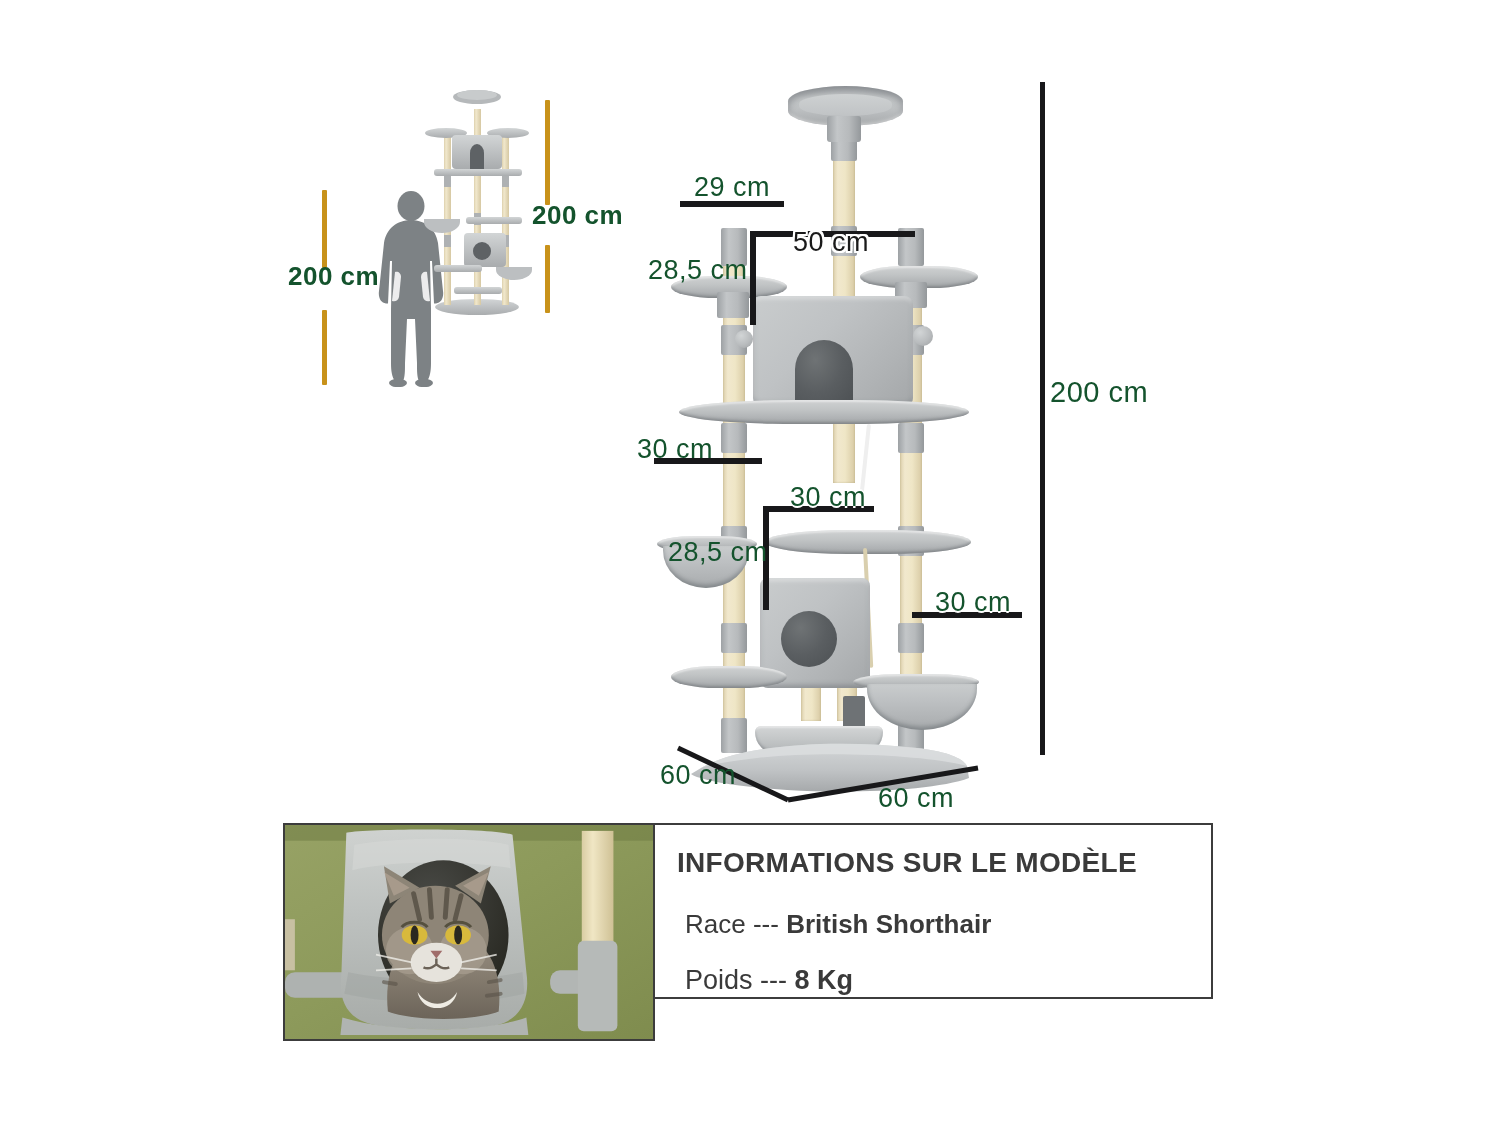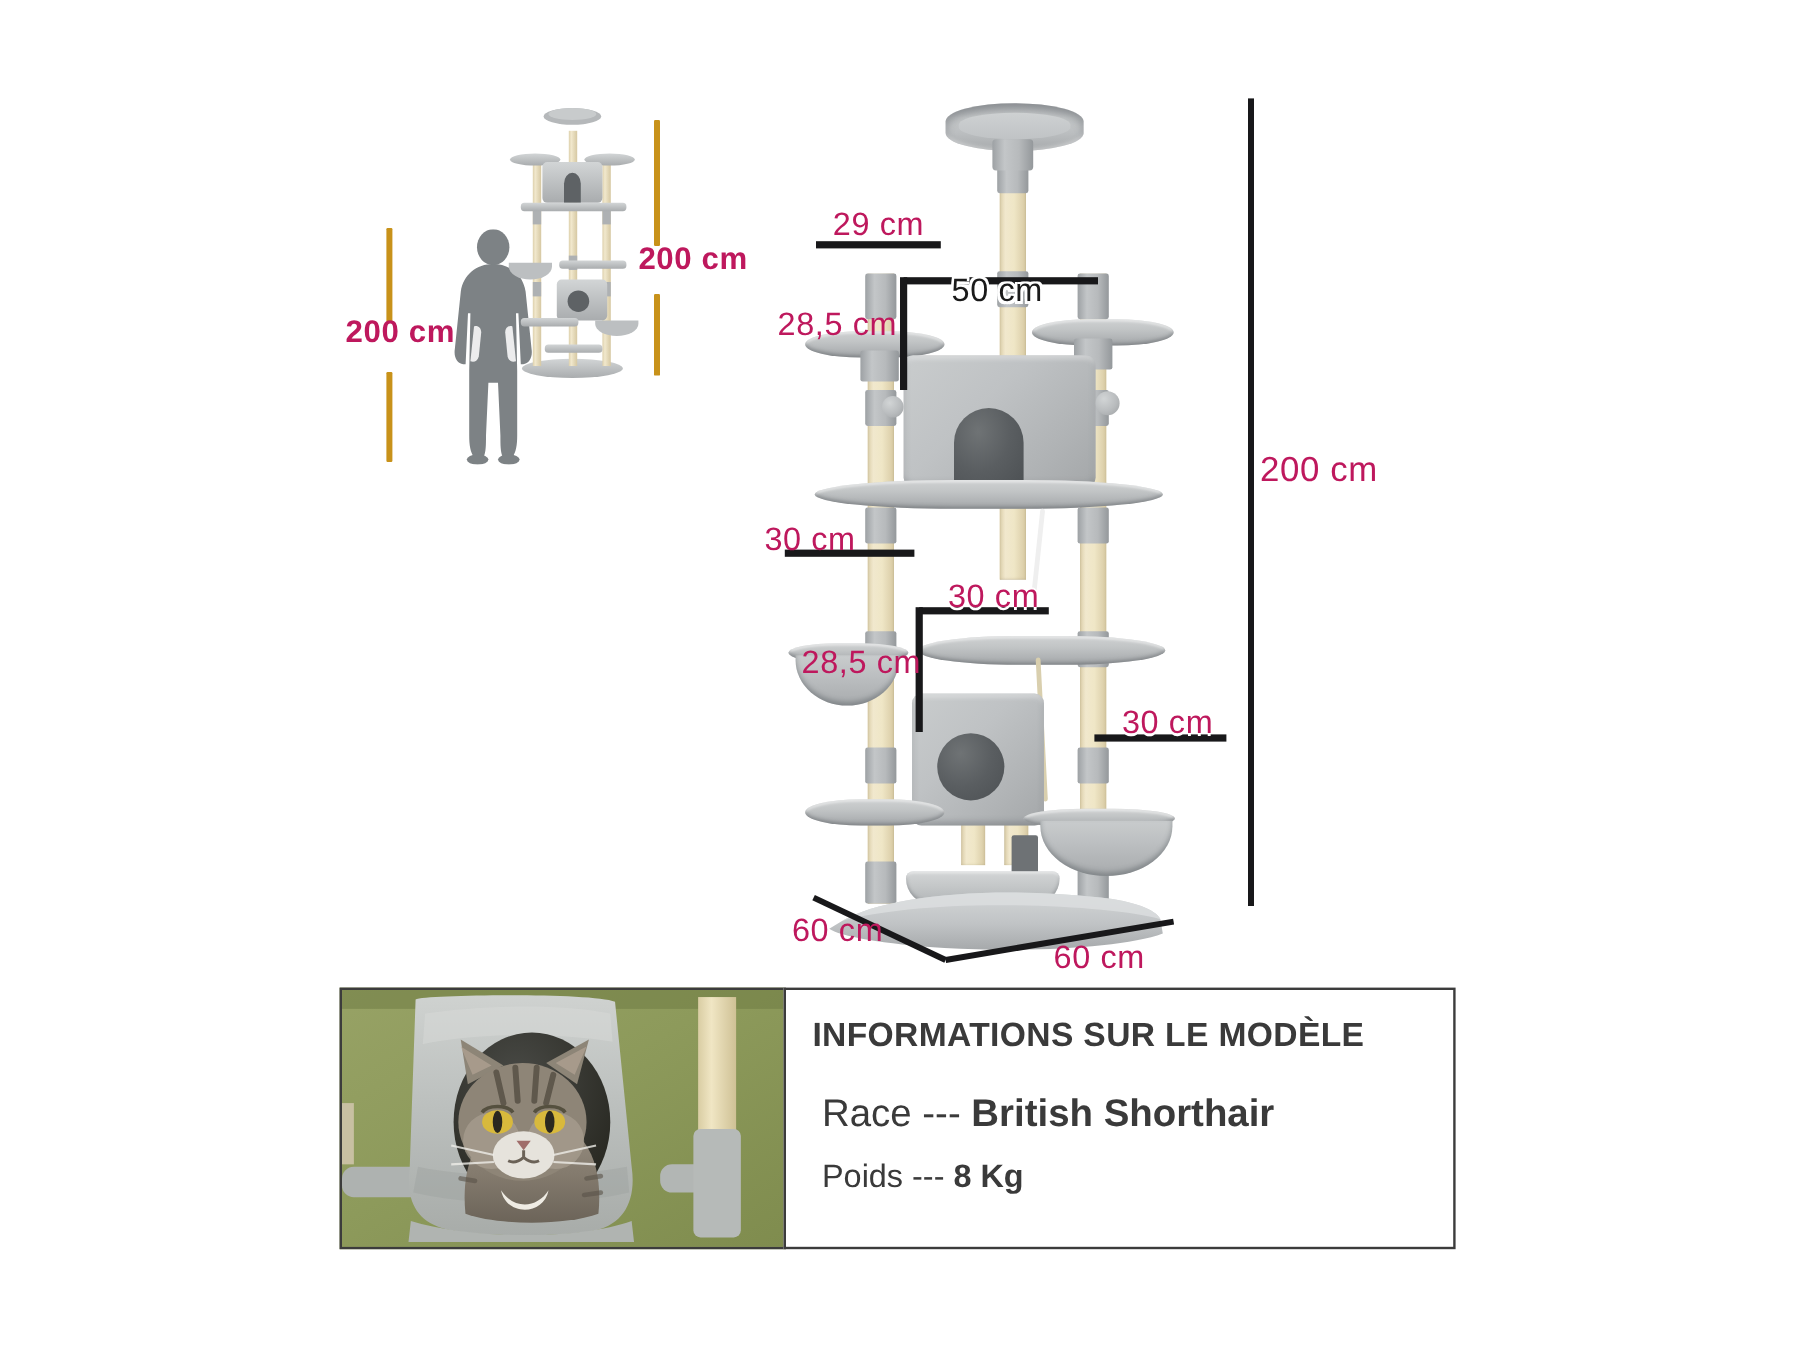--- a/index.html
+++ b/index.html
@@ -7,21 +7,21 @@
   body{
     width:1500px;height:1125px;background:#ffffff;
     font-family:"Liberation Sans",sans-serif;
     position:relative;overflow:hidden;
   }
   .stage{position:absolute;left:0;top:0;width:1500px;height:1125px;}
   .abs{position:absolute;}
 
   
   .dimlabel{
-    position:absolute;color:#be185d;white-space:nowrap;
+    position:absolute;color:#14532d;white-space:nowrap;
     font-family:"Liberation Sans",sans-serif;font-weight:400;
     letter-spacing:.5px;
   }
   .dimbar{position:absolute;background:#18181a;}
   .goldbar{position:absolute;background:#c8921a;width:5px;border-radius:1px;}
 
   
   .plat{position:absolute;background:
       linear-gradient(180deg,#cfd1d2 0%,#c2c5c6 38%,#b2b5b7 70%,#a3a6a8 100%);
       border-radius:48%/60%;
@@ -359,24 +359,24 @@
 
         <path d="M134 170 C144 186 164 186 174 170 C170 192 138 192 134 170 Z" fill="#efece4"></path>
       </g>
 
       <path d="M206 160 L218 158 M204 174 L218 172 M100 160 L112 162" stroke="#5a5349" stroke-width="4" opacity=".6" stroke-linecap="round"></path>
 
       <path d="M58 196 C110 212 200 212 244 196 L246 214 L56 214 Z" fill="#b0b4b1"></path>
     </svg>
   </div>
 
-  <div id="info-panel" style="left:653px;top:823px;width:560px;height:218px;">
+  <div id="info-panel" style="left:653px;top:823px;width:560px;height:176px;">
     <div id="info-title" style="position:absolute;left:22px;top:22px;font-size:28px;">INFORMATIONS SUR LE MODÈLE</div>
 
-    <div class="info-row" style="position:absolute;left:30px;top:84px;font-size:32px;">
+    <div class="info-row" style="position:absolute;left:30px;top:84px;font-size:26px;">
       <span>Race ---</span>
       <b>British Shorthair</b>
     </div>
 
     <div class="info-row" style="position:absolute;left:30px;top:140px;font-size:27px;">
       <span>Poids ---</span>
       <b>8 Kg</b>
     </div>
   </div>
 

